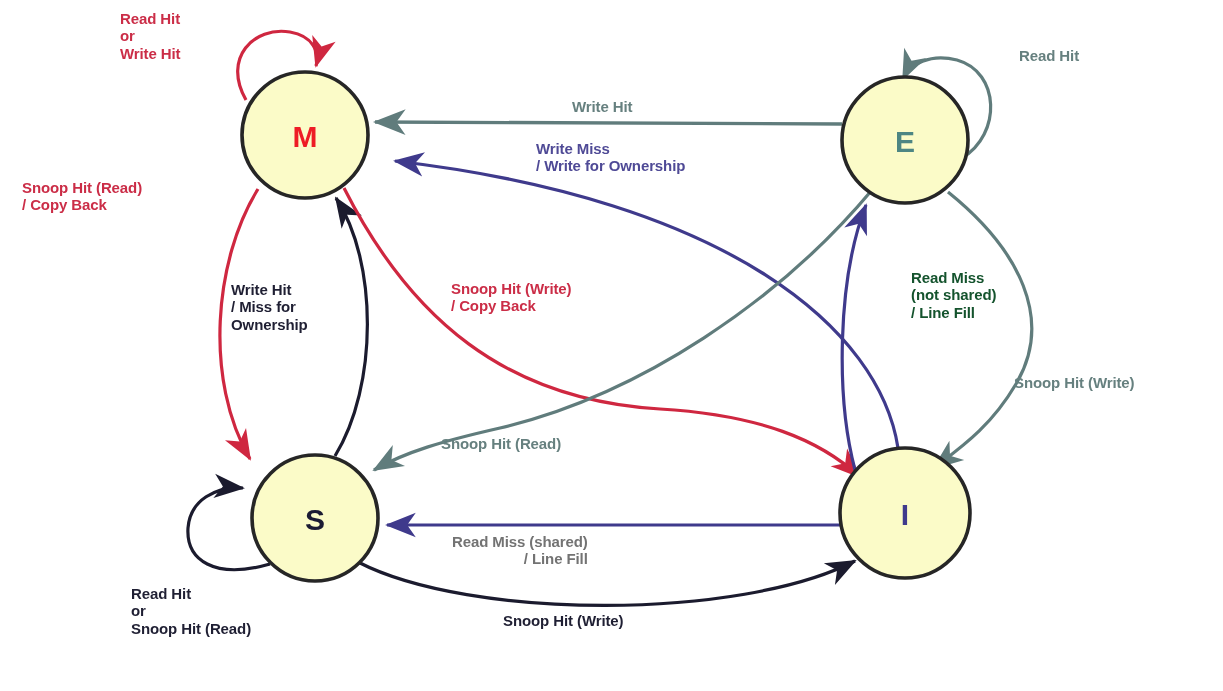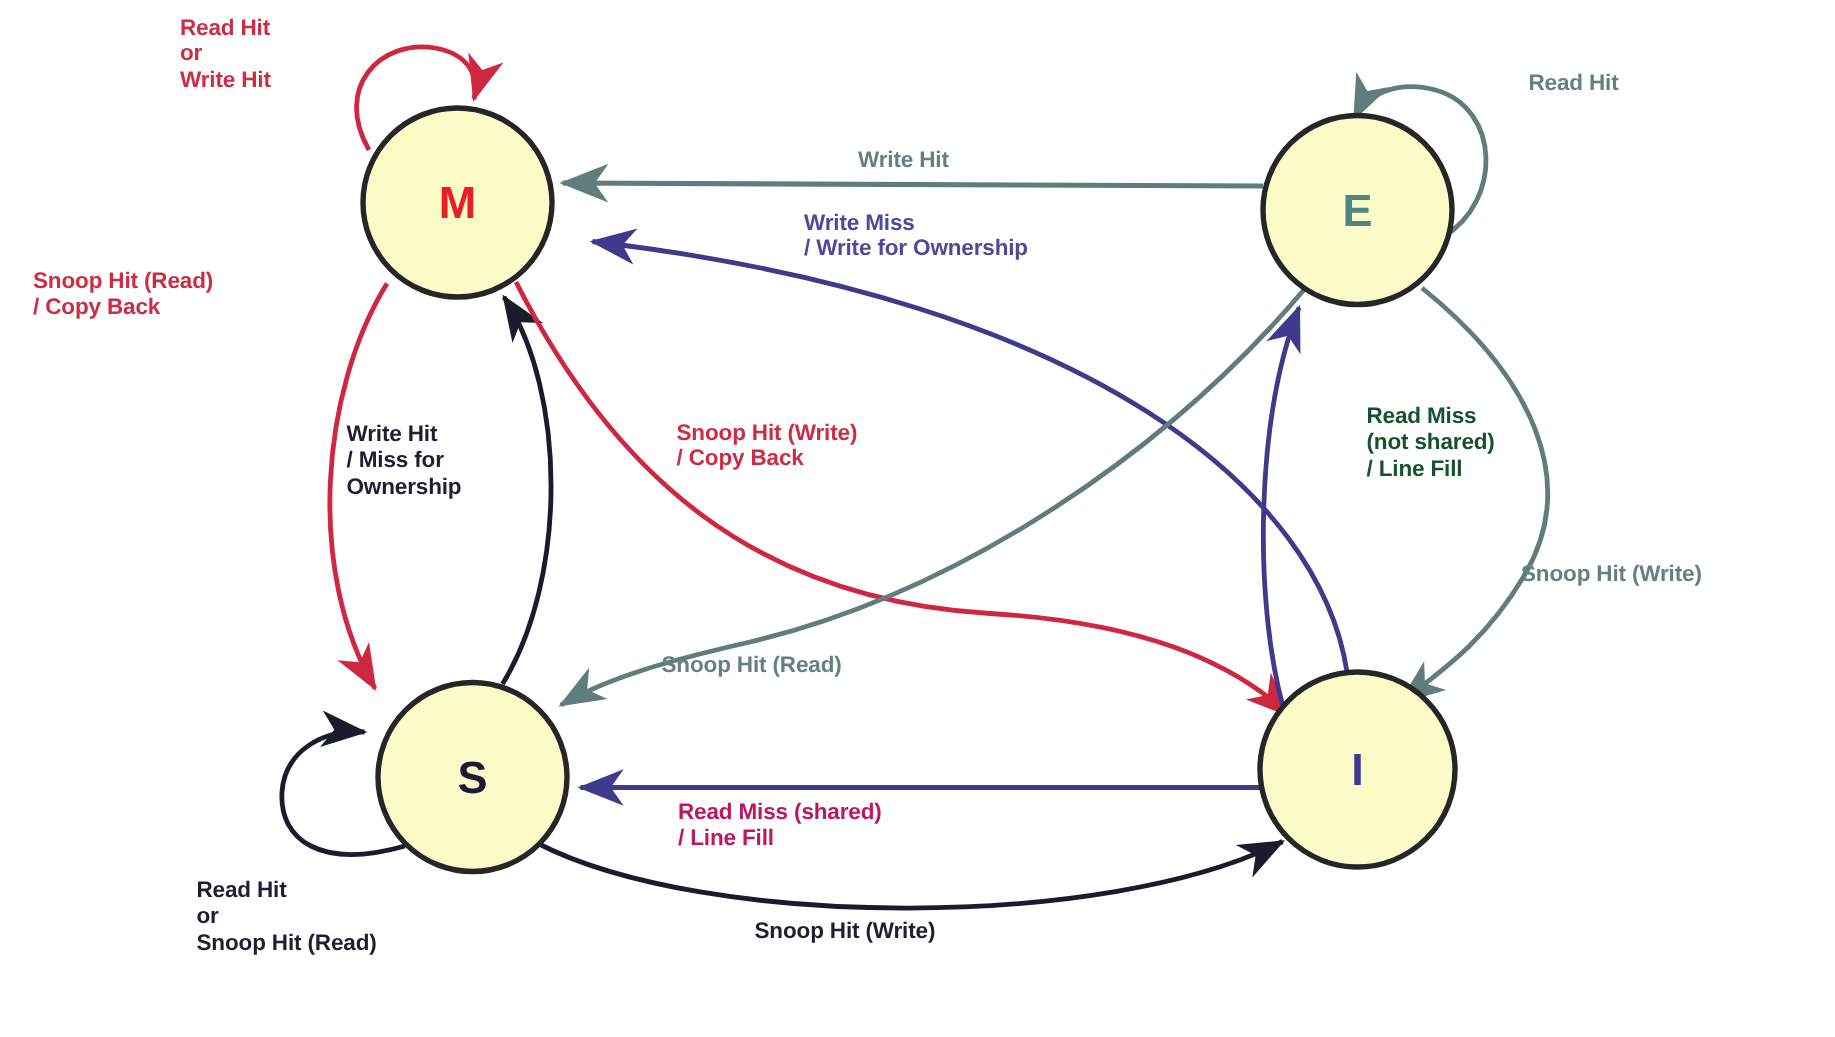--- a/index.html
+++ b/index.html
@@ -157,21 +157,21 @@
   <div class="lbl" style="left:866px; top:269px; color:#14532d;margin-left:45px;">
     <div>Read Miss</div>
     <div>(not shared)</div>
     <div>/ Line Fill</div>
   </div>
 
   <div class="lbl" style="left:1014px; top:374px; color:#66807f;">
     <div>Snoop Hit (Write)</div>
   </div>
 
-  <div class="lbl" style="left:452px; top:533px; color:#be185d;">
+  <div class="lbl" style="left:452px; top:533px; color:#737373;text-align:right;">
     <div>Read Miss (shared)</div>
     <div>/ Line Fill</div>
   </div>
 
   <div class="lbl" style="left:503px; top:612px; color:#1f1f33;">
     <div>Snoop Hit (Write)</div>
   </div>
 
 </div>
 

